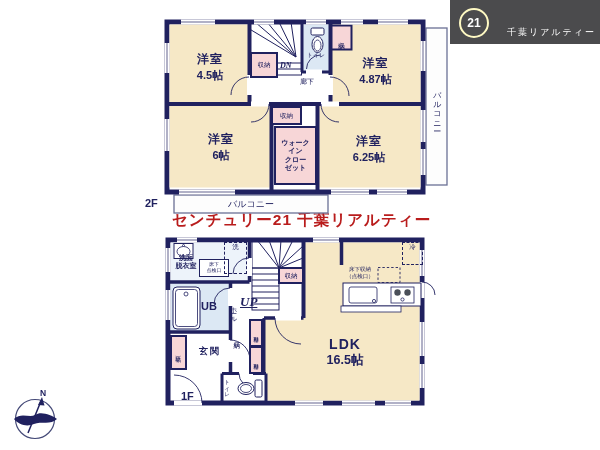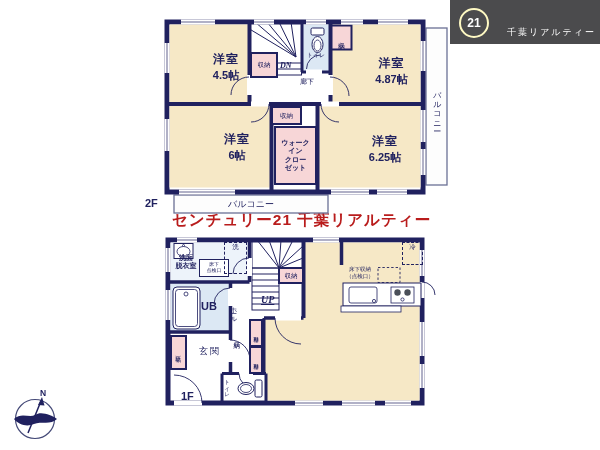--- a/index.html
+++ b/index.html
@@ -4,21 +4,21 @@
 <style>
   html,body{margin:0;padding:0;}
   body{width:600px;height:450px;position:relative;background:#fff;overflow:hidden;
        font-family:"Liberation Sans","DejaVu Sans",sans-serif;}
   .abs{position:absolute;}
   .lbl{position:absolute;color:#20215f;line-height:1.2;white-space:nowrap;}
   .pre{white-space:pre-line;text-align:center;}
   .vert{writing-mode:vertical-rl;text-orientation:upright;letter-spacing:1px;}
   .ctr{display:flex;align-items:center;justify-content:center;text-align:center;}
   .room-label{position:absolute;display:flex;flex-direction:column;align-items:center;
-              color:#20215f;font-weight:600;letter-spacing:1px;margin-left:16px;}
+              color:#20215f;font-weight:600;letter-spacing:1px;}
   .rname{font-size:12px;}
   .rsize{font-size:11px;letter-spacing:0;}
   .stairlbl{font-family:"Liberation Serif","DejaVu Serif",serif;font-style:italic;font-weight:bold;}
   .dash-box{position:absolute;border:1px dashed #20215f;color:#20215f;}
   .solid-box{position:absolute;border:1px solid #20215f;background:#fff;color:#20215f;}
   
   .w{stroke:#20215f;fill:none;}
   .sw5{stroke-width:5;} .sw4{stroke-width:4;} .sw35{stroke-width:3.5;} .sw3{stroke-width:3;}
   .s1{stroke:#20215f;stroke-width:1;fill:none;}
   .cream{fill:#f6e8c6;} .wet{fill:#dce8f4;} .wet2{fill:#edf3fa;}
@@ -292,29 +292,33 @@
     <g>
       <rect x="233" y="37.5" width="22" height="15" class="dash"></rect>
     </g>
   </svg>
   <div class="lbl pre" style="left:25px;top:24px;width:32px;font-size:7px;font-weight:600;">洗面
 脱衣室</div>
   <div class="solid-box ctr pre" style="left:54px;top:29px;width:28px;height:16px;font-size:5px;line-height:1.15;">床下
 点検口</div>
   <div class="dash-box" style="left:79px;top:12px;width:21px;height:30px;font-size:6.5px;text-align:center;">洗</div>
   <span class="lbl" style="left:56px;top:70px;font-size:11px;font-weight:600;">UB</span>
-  <span class="lbl stairlbl" style="left:116px;top:64px;font-size:10px;text-decoration:underline;">UP</span>
+  <span class="lbl stairlbl" style="left:95px;top:64px;font-size:13px;text-decoration:underline;">UP</span>
   <div class="lbl vert" style="left:85px;top:72px;font-size:6.5px;">ホール</div>
   <div class="lbl ctr" style="left:134px;top:38px;width:24px;height:15px;font-size:6.5px;">収納</div>
   <div class="lbl ctr vert" style="left:26px;top:106px;width:15px;height:33px;font-size:5.5px;">下駄箱</div>
-  <div class="lbl ctr" style="left:45px;top:116px;width:40px;font-size:9px;font-weight:400;letter-spacing:2px;">玄関</div>
+  <div class="lbl ctr" style="left:45px;top:116px;width:40px;font-size:9px;font-weight:700;letter-spacing:2px;">玄関</div>
   <div class="lbl vert" style="left:88px;top:106px;font-size:6.5px;">収納</div>
   <div class="lbl ctr vert" style="left:105px;top:90px;width:12px;height:26px;font-size:5px;letter-spacing:0;">可動棚</div>
   <div class="lbl ctr vert" style="left:105px;top:117px;width:12px;height:26px;font-size:5px;letter-spacing:0;">可動棚</div>
   <div class="lbl vert" style="left:79px;top:146px;font-size:5.5px;letter-spacing:0;">トイレ</div>
+  <div class="room-label" style="left:148px;top:106px;width:104px;">
+    <span class="rname" style="font-size:14px;">LDK</span>
+    <span class="rsize" style="font-size:12.5px;">16.5帖</span>
+  </div>
   <div class="dash-box" style="left:257px;top:12px;width:19px;height:21px;font-size:6.5px;text-align:center;">冷</div>
   <div class="lbl pre" style="left:197px;top:36px;width:36px;font-size:5.5px;line-height:1.3;">床下収納
 （点検口）</div>
   <span class="lbl" style="left:0px;top:160px;font-size:11px;font-weight:bold;margin-left:36px;">1F</span>
 </div>
 
 <div class="abs" style="left:8px;top:388px;width:58px;height:58px;">
   <svg width="58" height="58" viewBox="0 0 58 58">
     <circle cx="27" cy="31" r="19.5" fill="none" stroke="#454a78" stroke-width="1.2"></circle>
     <path d="M6,31 C13,24 21,30 27,27 C33,23 43,27 49,31 C43,37 33,33 26,36 C19,39 11,37 6,31 Z" fill="#20215f"></path>

